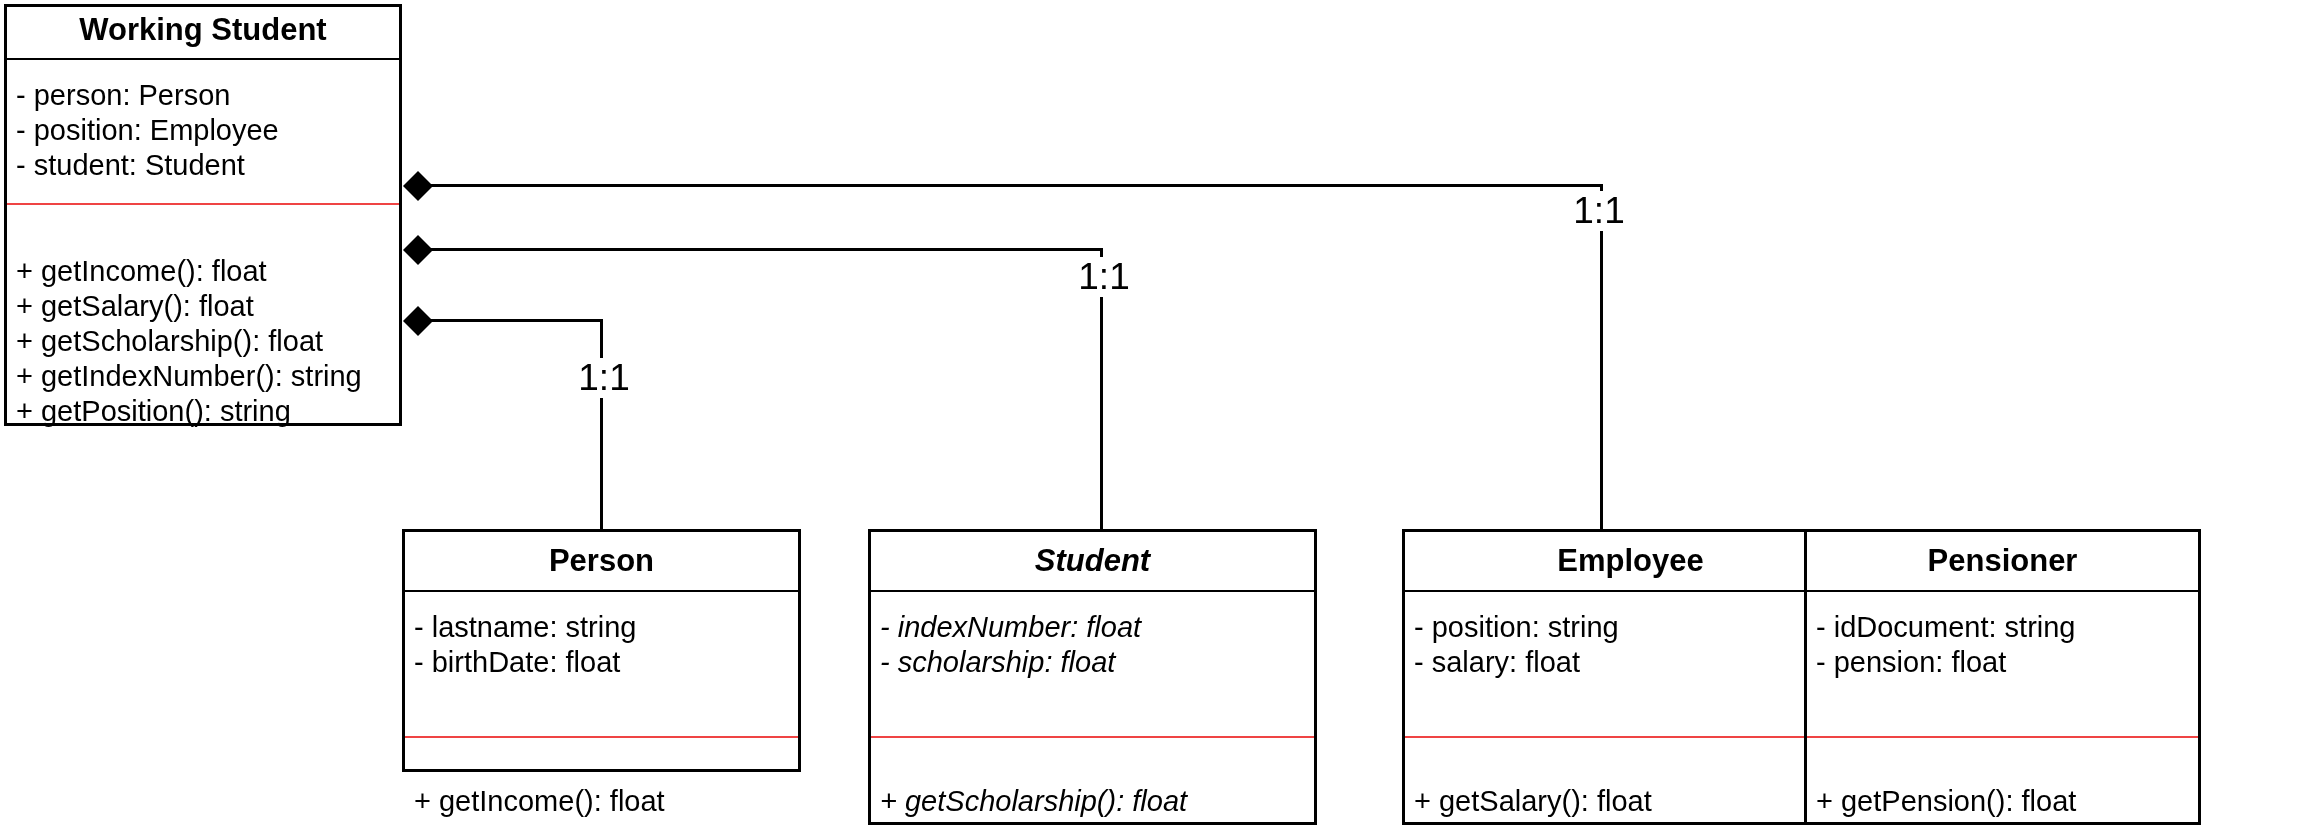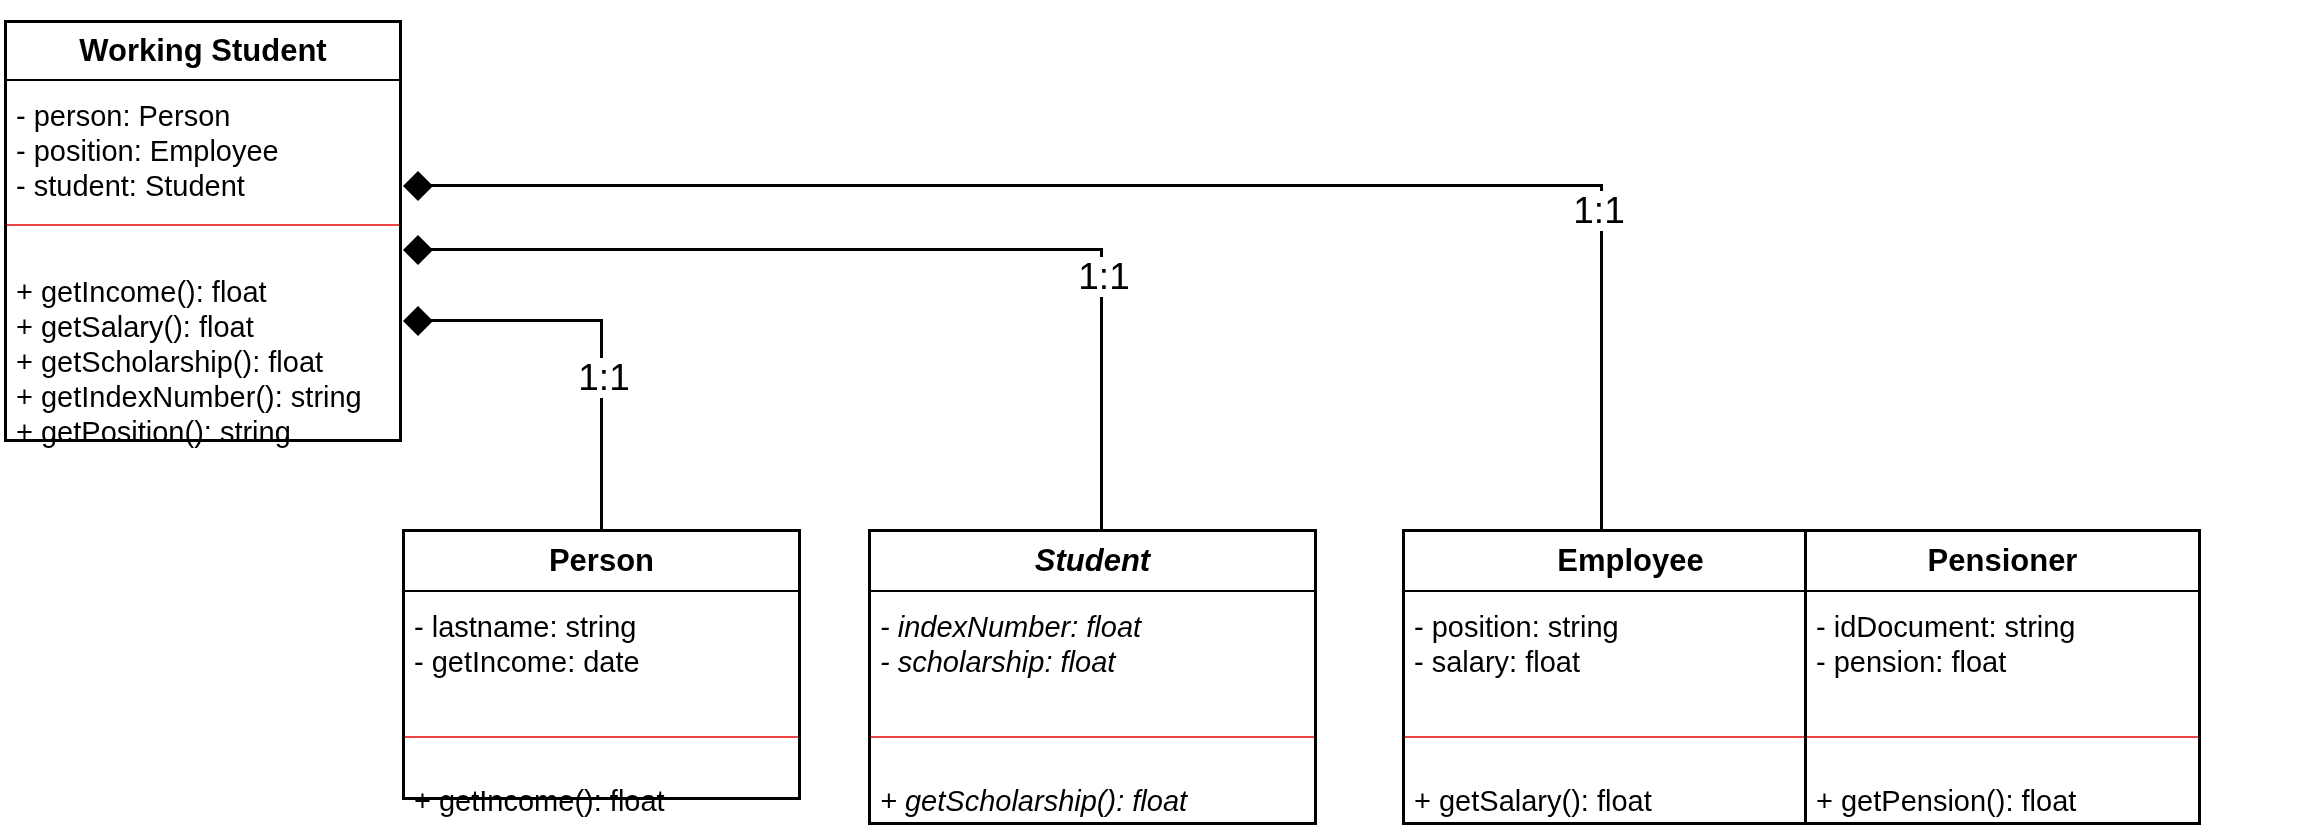--- a/index.html
+++ b/index.html
@@ -39,25 +39,25 @@
   }
   .uml-methods {
     flex:1 1 auto;
     box-sizing:border-box;
     font-size:29px;
     line-height:35px;
     padding:26px 9px 0 9px;
     margin-top:20px;
   }
   
-  .c-ws        { left:4px;    top:20px;   width:398px; height:422px; }
+  .c-ws        { left:4px;    top:4px;   width:398px; height:422px;justify-content:center; }
   .c-ws .uml-title   { height:58px; }
   .c-ws .uml-attrs   { height:145px; }
   .c-ws .uml-methods { padding-top:29px; }
-  .c-person    { left:402px;  top:529px; width:399px; height:271px; }
+  .c-person    { left:402px;  top:529px; width:399px; height:243px; }
   .c-student   { left:868px;  top:529px; width:449px; height:296px;font-style:italic; }
   .c-employee  { left:1402px; top:529px; width:457px; height:296px; }
   .c-pensioner { left:1804px; top:529px; width:397px; height:296px; }
   .bottom .uml-title { height:60px; }
   .bottom .uml-attrs { height:146px; }
   
   .line { position:absolute; background:#000000; }
   .l-emp-h { left:430px;  top:184px; width:1173px; height:3px; }
   .l-emp-v { left:1600px; top:184px; width:3px;    height:347px; }
   .l-stu-h { left:430px;  top:248px; width:673px;  height:3px; }
@@ -112,21 +112,21 @@
       <div>+ getScholarship(): float</div>
       <div>+ getIndexNumber(): string</div>
       <div>+ getPosition(): string</div>
     </div>
   </div>
 
   <div class="uml-class bottom c-person">
     <div class="uml-title">Person</div>
     <div class="uml-attrs">
       <div>- lastname: string</div>
-      <div>- getIncome: date</div>
+      <div>- birthDate: float</div>
     </div>
     <div class="uml-methods">
       <div>+ getIncome(): float</div>
     </div>
   </div>
 
   <div class="uml-class bottom c-student">
     <div class="uml-title">Student</div>
     <div class="uml-attrs">
       <div>- indexNumber: float</div>

